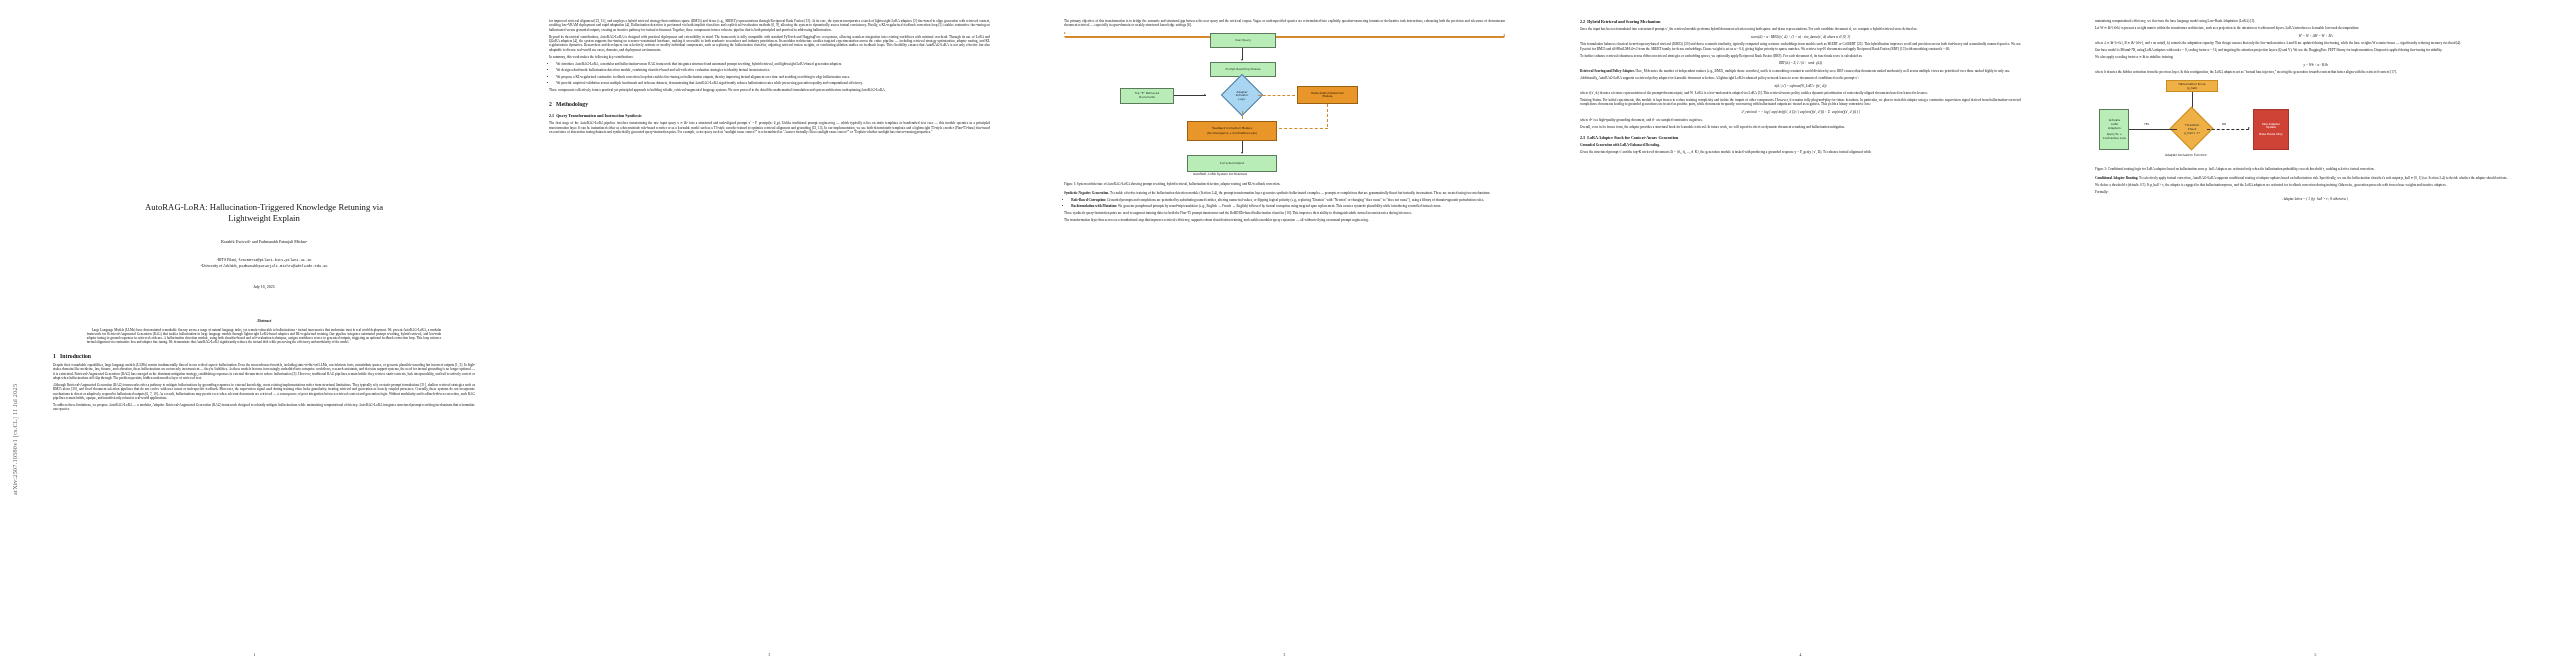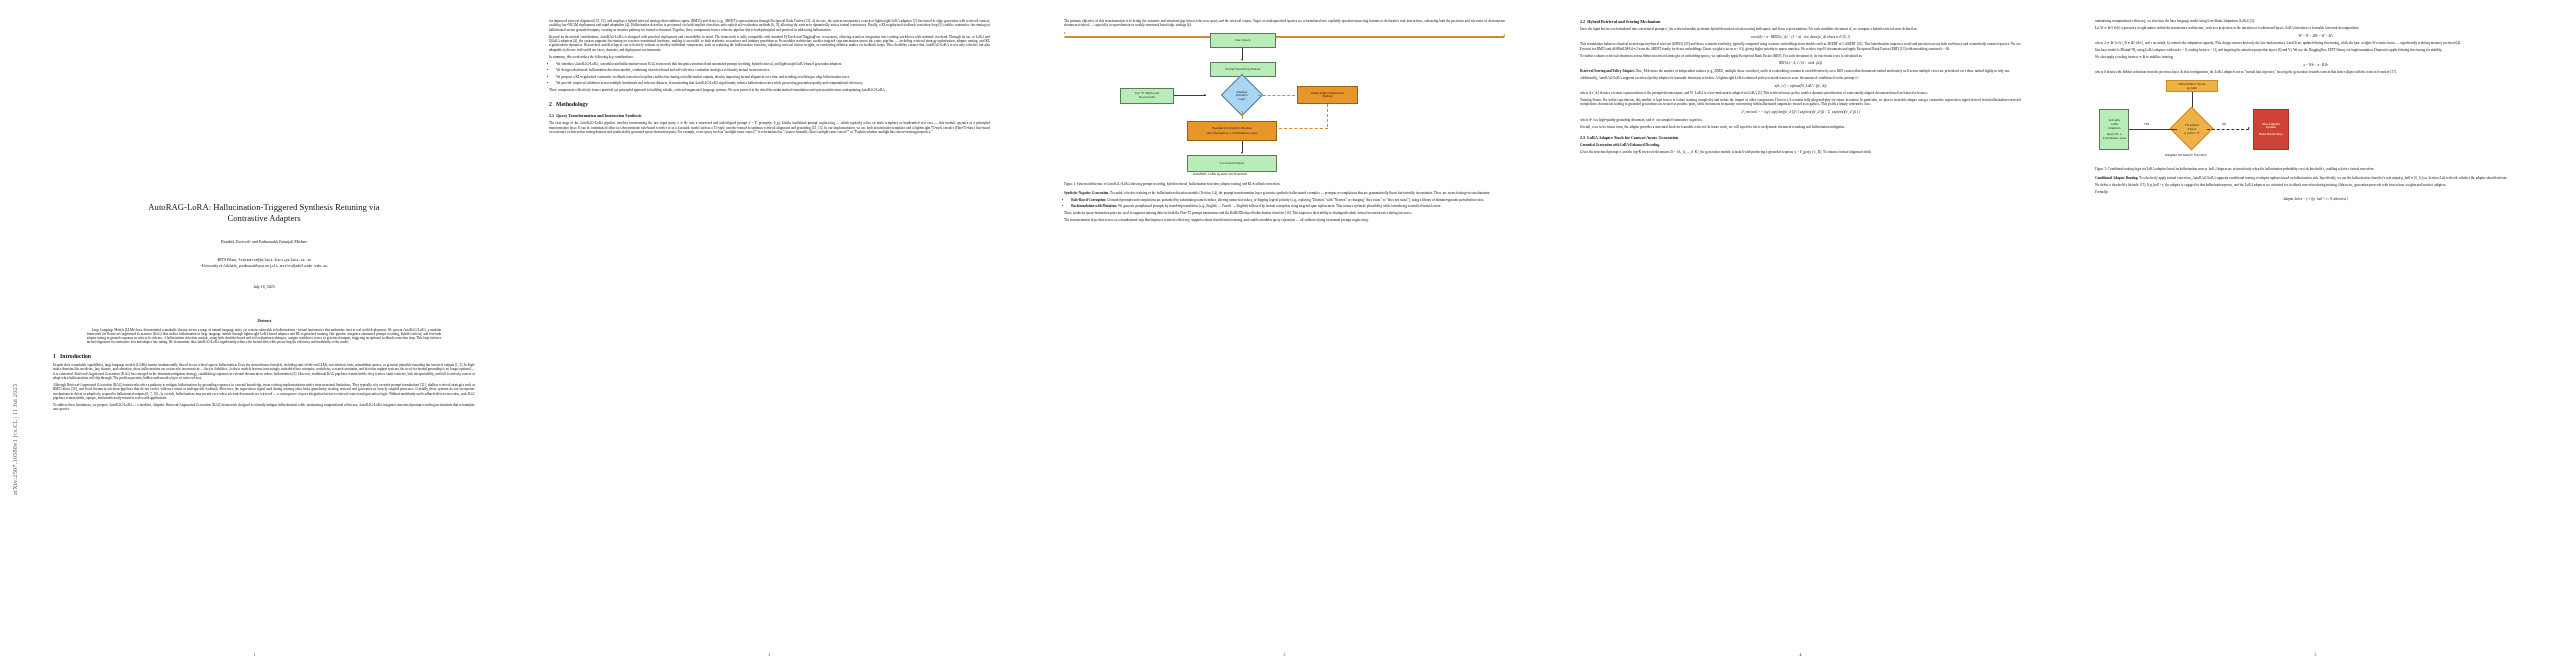--- a/index.html
+++ b/index.html
@@ -190,22 +190,22 @@
 <body>
 
 <div id="sheet">
 
   <div class="page" style="left:0px;">
     <div class="arxiv-wrap">
       <div class="arxiv-stamp">arXiv:2507.10586v1  [cs.CL]  11 Jul 2025</div>
     </div>
     <div class="page-inner" style="left:53px; right:34px;">
       <div class="title">
-        <div>AutoRAG-LoRA: Hallucination-Triggered Synthesis Retuning via</div>
-        <div>Contrastive Adapters</div>
+        <div>AutoRAG-LoRA: Hallucination-Triggered Knowledge Retuning via</div>
+        <div>Lightweight Explain</div>
       </div>
       <div class="authors">Kaushik Dwivedi¹ and Padmanabh Patanjali Mishra²</div>
       <div class="affil">
         <div>
           <span>¹BITS Pilani, </span><span class="mono">f20200710@pilani.bits-pilani.ac.in</span>
         </div>
         <div>
           <span>²University of Adelaide, </span><span class="mono">padmanabhpatanjali.mishra@adelaide.edu.au</span>
         </div>
       </div>

